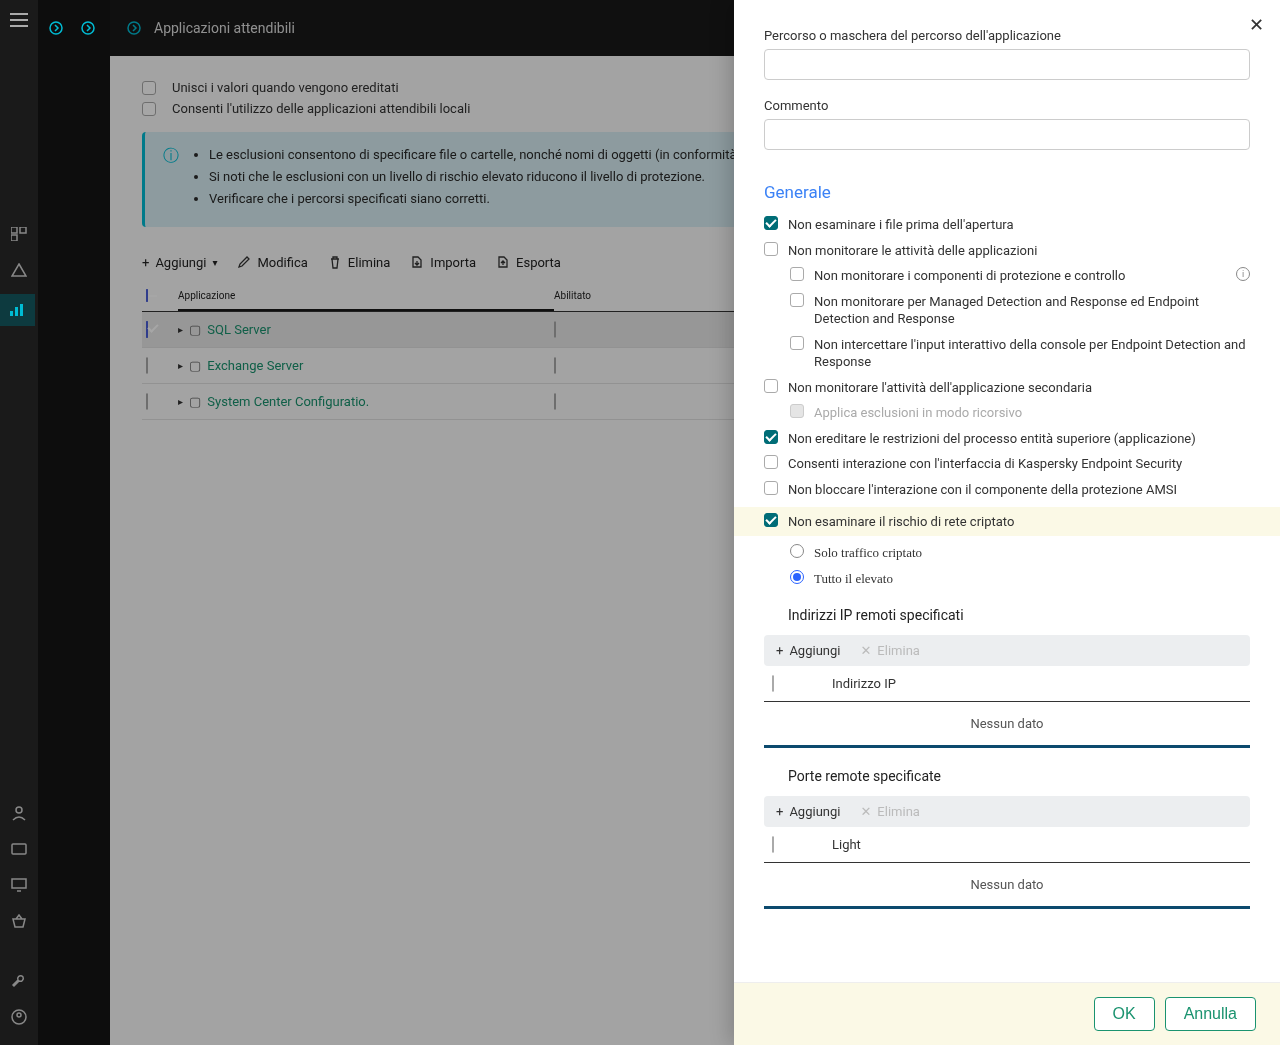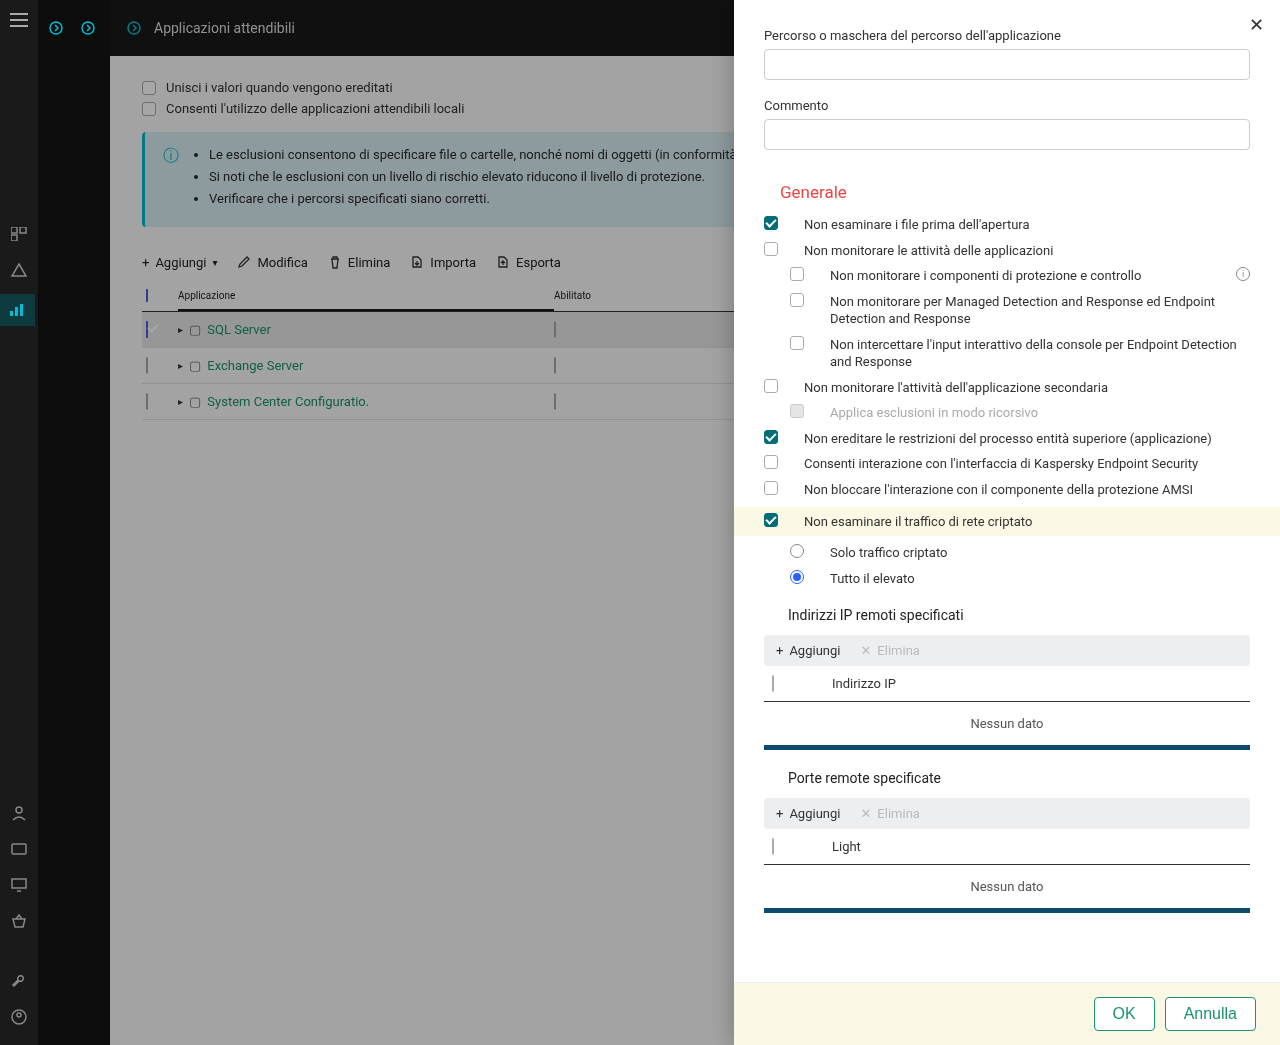--- a/index.html
+++ b/index.html
@@ -20,21 +20,21 @@
 
 
 .main-wrap { flex: 1; position: relative; background: #1a1a1a; }
 .main-shadow { position: absolute; inset: 0; background: rgba(0,0,0,0.35); pointer-events: none; z-index: 5; }
 
 .header { height: 56px; background: #1a1a1a; display: flex; align-items: center; padding: 0 16px; color: #ddd; gap: 12px; }
 .header .chev { color: #00bcd4; }
 .header-title { font-size: 14px; }
 
 .content { background: #fafafa; padding: 24px 24px 0 24px; height: calc(100% - 56px); overflow: hidden; }
-.opt-row { display: flex; align-items: center; gap: 10px; margin-bottom: 6px; padding-left: 8px; }
+.opt-row { display: flex; align-items: center; gap: 16px; margin-bottom: 6px; padding-left: 8px; }
 .chk { width: 14px; height: 14px; border: 1.5px solid #aaa; border-radius: 3px; background: #fff; flex-shrink: 0; }
 .chk.checked { background: #006d77; border-color: #006d77; position: relative; }
 .chk.checked::after { content: ""; position: absolute; left: 3px; top: 0px; width: 4px; height: 8px; border: solid #fff; border-width: 0 2px 2px 0; transform: rotate(45deg); }
 .chk.minus { background: #4a5fd8; border-color: #4a5fd8; position: relative; }
 .chk.minus::after { content: ""; position: absolute; left: 2px; top: 5px; width: 8px; height: 2px; background: #fff; }
 
 .info-banner { background: #d9eff4; border-left: 3px solid #00bcd4; border-radius: 4px; padding: 14px 18px; margin: 16px 8px 20px 8px; display: flex; gap: 12px; }
 .info-banner .info-icon { color: #00bcd4; font-size: 16px; flex-shrink: 0; }
 .info-banner ul { list-style: disc; margin-left: 18px; color: #2a2a2a; }
 .info-banner li { margin-bottom: 4px; line-height: 1.4; }
@@ -62,40 +62,40 @@
 
 
 .panel { position: absolute; right: 0; top: 0; bottom: 0; width: 546px; background: #fff; box-shadow: -4px 0 20px rgba(0,0,0,0.2); z-index: 10; display: flex; flex-direction: column; }
 .panel-close { position: absolute; right: 16px; top: 14px; cursor: pointer; font-size: 18px; color: #333; }
 .panel-body { flex: 1; overflow-y: auto; padding: 28px 30px 16px 30px; }
 .panel-footer { background: #fbf9e6; padding: 14px 24px; display: flex; justify-content: flex-end; gap: 10px; border-top: 1px solid #eee; }
 .btn { padding: 7px 18px; border-radius: 4px; border: 1px solid #1a936f; color: #1a936f; background: #fff; cursor: pointer; font-size: 16px; }
 
 .fld-label { font-size: 13px; color: #333; margin-bottom: 6px; display: block; }
 .fld-input { width: 100%; border: 1px solid #ccc; border-radius: 4px; padding: 7px 10px; font-size: 13px; margin-bottom: 18px; }
-.section-title { font-size: 17px; color: #ef4444; margin: 14px 0 14px 16px; }
+.section-title { font-size: 17px; color: #3b82f6; margin: 14px 0 14px 0; }
 .section-sub { font-size: 14px; color: #222; margin: 20px 0 12px 24px; }
 
-.popt { display: flex; align-items: flex-start; gap: 26px; margin-bottom: 8px; }
+.popt { display: flex; align-items: flex-start; gap: 10px; margin-bottom: 8px; }
 .popt.indent1 { margin-left: 26px; }
-.popt.indent2 { margin-left: 26px; }
+.popt.indent2 { margin-left: 26px; font-family: Liberation Serif, serif; }
 .popt .lbl { line-height: 1.35; flex: 1; }
 .popt .lbl.disabled { color: #aaa; }
 .popt.highlight { background: #fbf9e6; margin-left: -30px; margin-right: -30px; padding: 6px 30px; }
 .info-circ { width: 14px; height: 14px; border: 1.5px solid #888; border-radius: 50%; display: inline-flex; align-items: center; justify-content: center; font-size: 9px; color: #888; margin-left: 4px; flex-shrink: 0; }
 .chk.dis { background: #e5e5e5; border-color: #ccc; }
 
 .radio { width: 14px; height: 14px; border: 1.5px solid #888; border-radius: 50%; flex-shrink: 0; position: relative; }
 .radio.checked { border-color: #2962ff; }
 .radio.checked::after { content: ""; position: absolute; left: 2px; top: 2px; width: 8px; height: 8px; background: #2962ff; border-radius: 50%; }
 
 .mini-toolbar { background: #eceef0; border-radius: 4px; padding: 8px 12px; display: flex; gap: 20px; align-items: center; margin: 8px 0 0 0; }
 .mini-btn { display: flex; align-items: center; gap: 6px; cursor: pointer; font-size: 13px; }
 .mini-btn.disabled { color: #bbb; cursor: default; }
-.mini-table { border-bottom: 5px solid #0c4a6e; }
+.mini-table { border-bottom: 3px solid #0c4a6e; }
 .mini-thead { display: flex; padding: 10px 8px; border-bottom: 1px solid #333; }
 .mini-th-chk { width: 40px; }
 .mini-th-lbl { flex: 1; padding-left: 20px; }
 .mini-empty { text-align: center; padding: 14px 0; color: #555; }
 
 svg { display: block; }
 </style>
 </head>
 <body>
 
@@ -325,21 +325,21 @@
     <div class="popt">
         <span class="chk"></span>
         <span class="lbl">Consenti interazione con l'interfaccia di Kaspersky Endpoint Security</span>
       </div>
     <div class="popt">
         <span class="chk"></span>
         <span class="lbl">Non bloccare l'interazione con il componente della protezione AMSI</span>
       </div>
     <div class="popt highlight">
         <span class="chk checked"></span>
-        <span class="lbl">Non esaminare il traffico di rete criptato</span>
+        <span class="lbl">Non esaminare il rischio di rete criptato</span>
       </div>
     <div class="popt indent2">
         <span class="radio"></span>
         <span class="lbl">Solo traffico criptato</span>
       </div>
     <div class="popt indent2">
         <span class="radio checked"></span>
         <span class="lbl">Tutto il elevato</span>
       </div>
 

